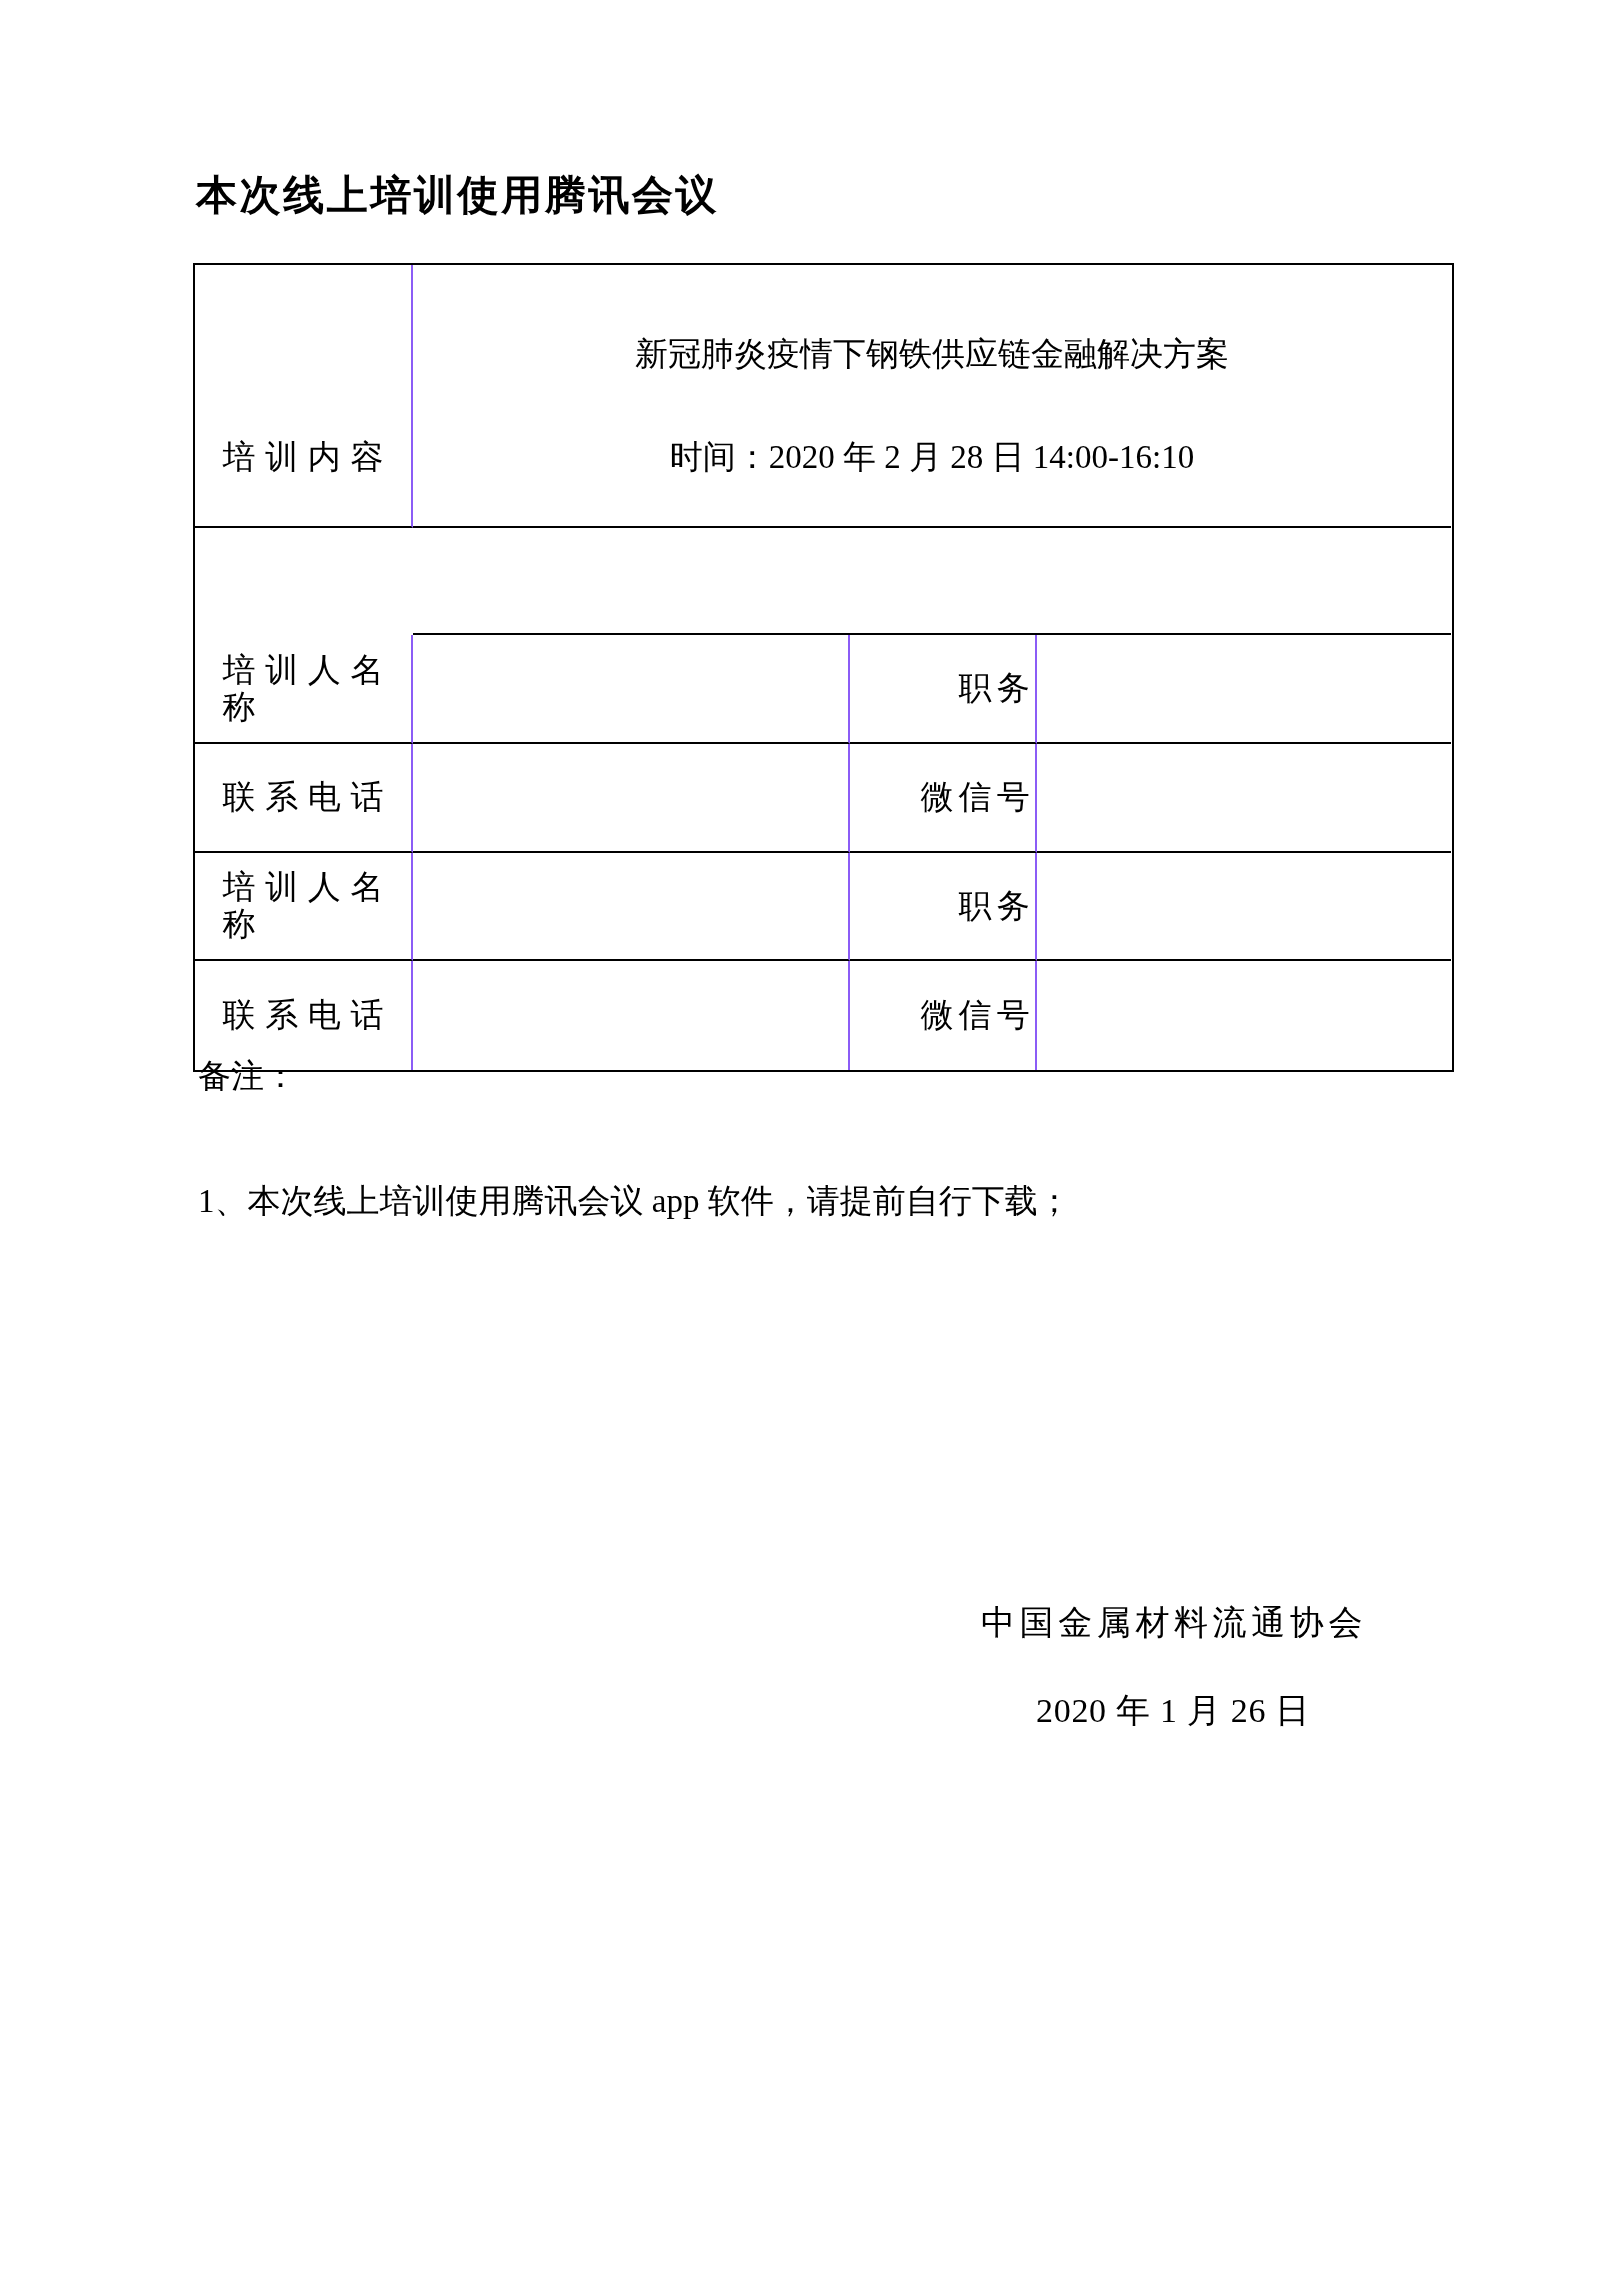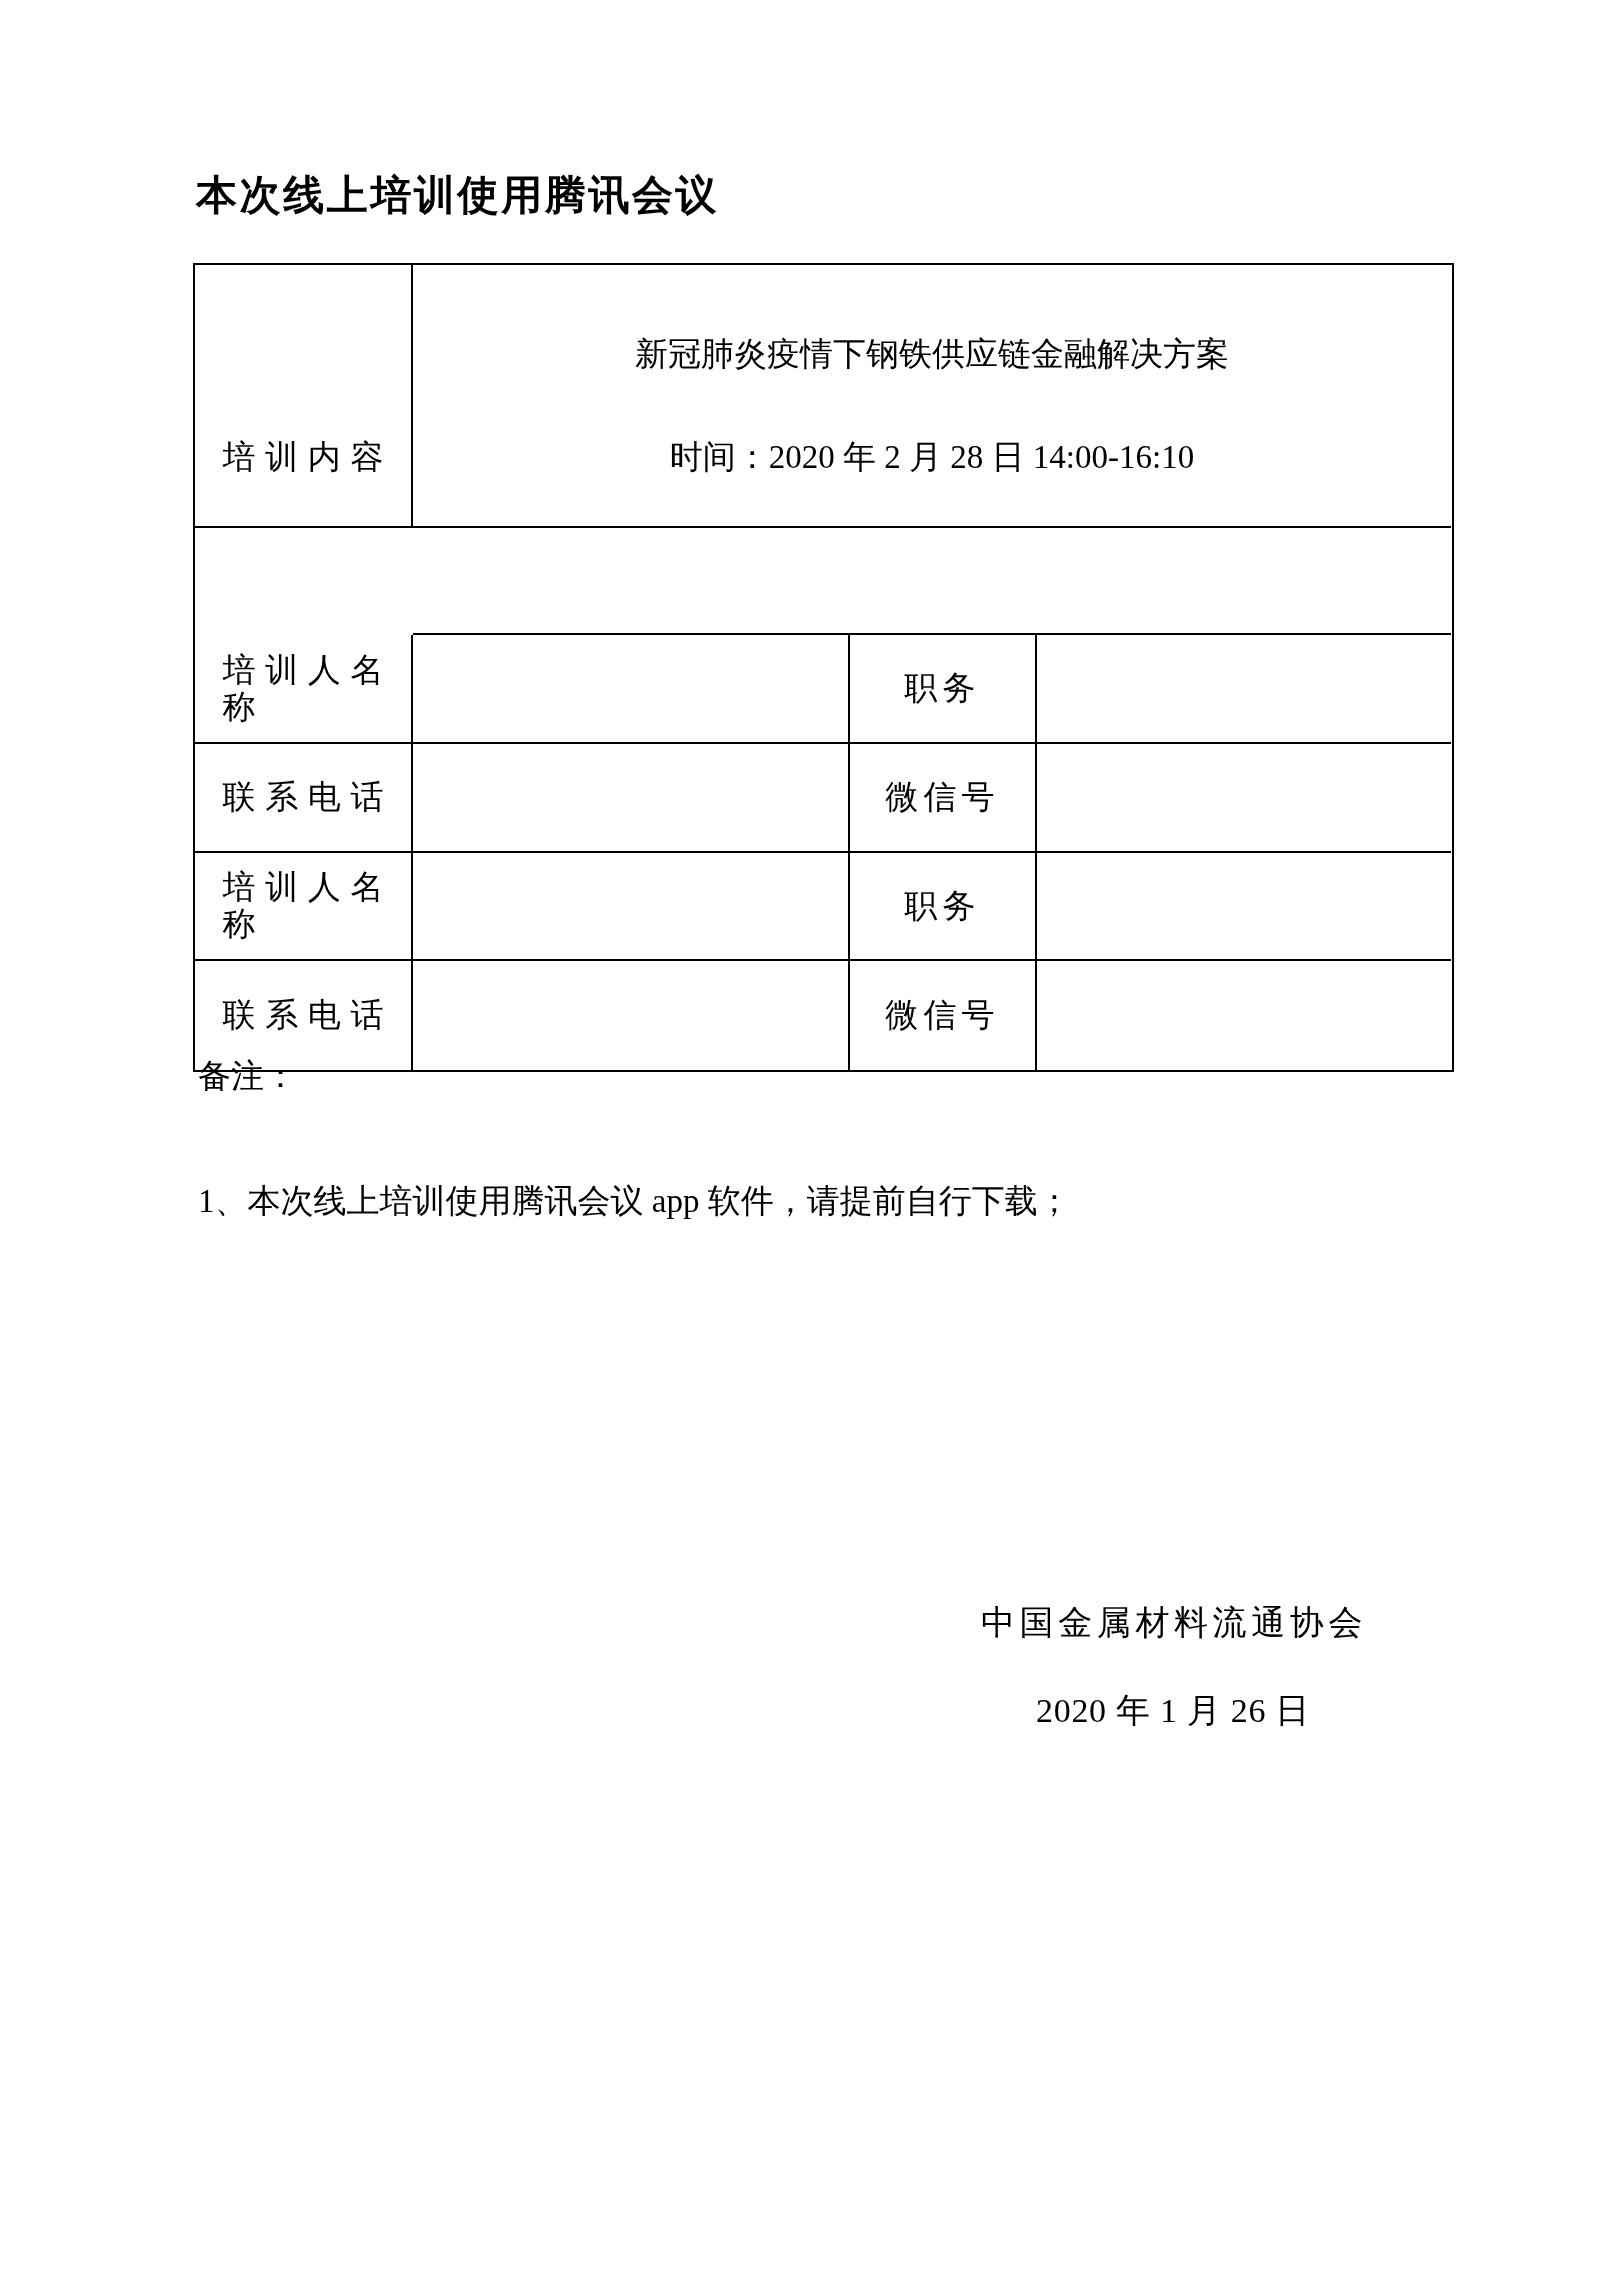--- a/index.html
+++ b/index.html
@@ -42,37 +42,37 @@
     grid-template-columns: 218px 437px 187px 414px;
     grid-template-rows: 263px 107px 109px 109px 108px 109px;
   }
   .cell {
     box-sizing: border-box;
     display: flex;
     align-items: center;
     font-size: 33px;
     line-height: 37px;
   }
-  .b-r { border-right: 2px solid #000000; }
+  .b-r { border-right: 2px solid #8b5cf6; }
   .b-b { border-bottom: 2.6px solid #000000; }
   .span3 { grid-column: 2 / 5; }
   
   .label-cell .dist {
     display: block;
     width: 100%;
     box-sizing: border-box;
     padding: 0 27.5px;
     text-align: justify;
     text-align-last: justify;
     text-justify: inter-character;
   }
   .label-low .dist { transform: translateY(62px); }
   
   .mid-label-cell {
-    justify-content: center;
+    justify-content: flex-end;
     letter-spacing: 5.2px;
     text-align: center;
   }
   
   .content-cell {
     flex-direction: column;
     justify-content: center;
     align-items: center;
     padding-top: 20px;
     gap: 66px;

